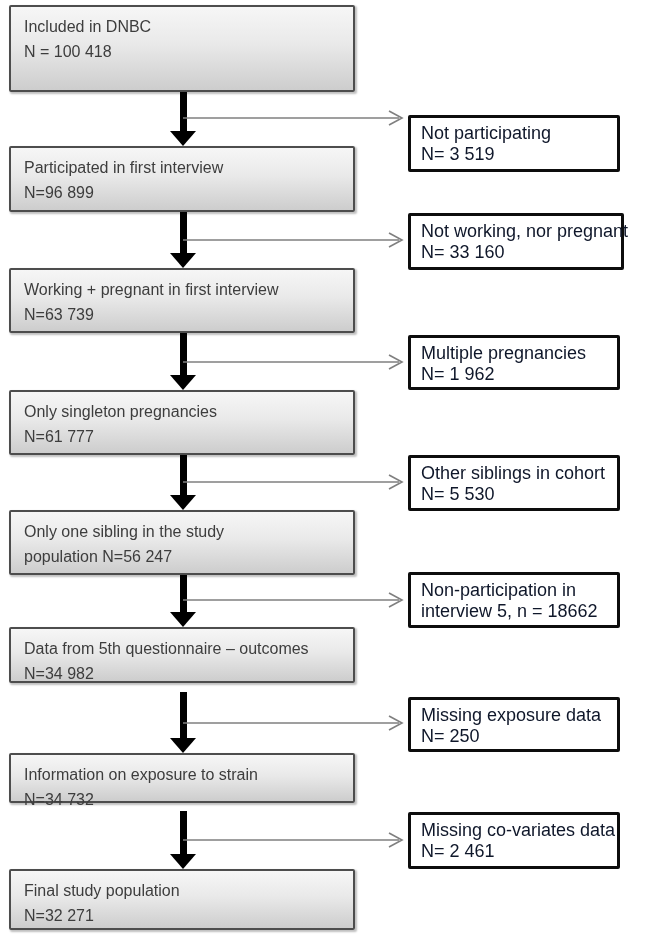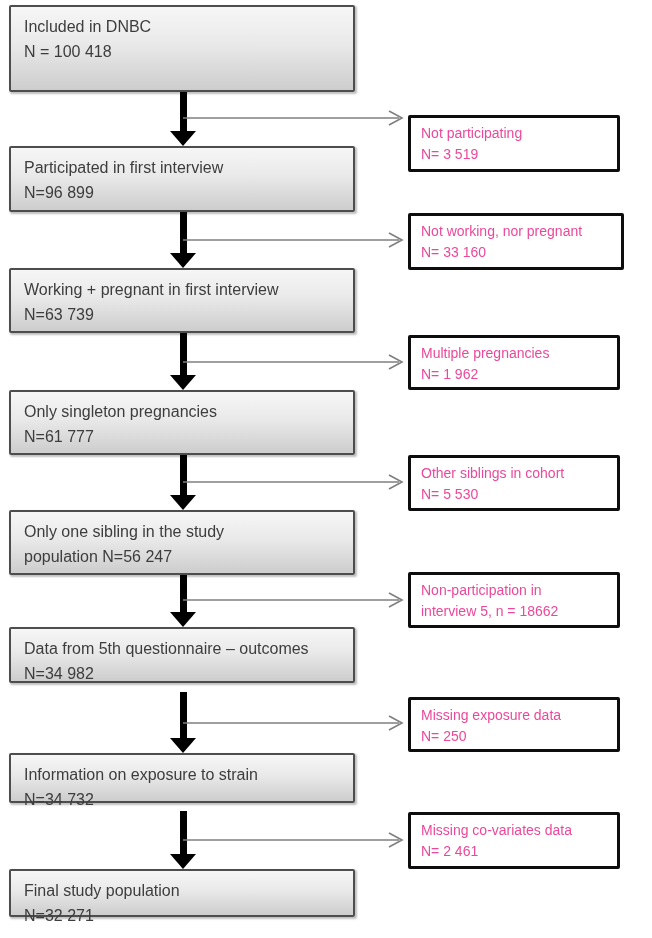--- a/index.html
+++ b/index.html
@@ -31,22 +31,22 @@
     box-sizing: border-box;
   }
   
   .side-box {
     position: absolute;
     left: 408px;
     width: 212px;
     border: 3px solid #0d0d0d;
     border-radius: 2px;
     background: #ffffff;
-    color: #ec4899;
-    font-size: 14px;
+    color: #0f172a;
+    font-size: 18px;
     line-height: 21px;
     padding: 5px 0 0 10px;
     box-sizing: border-box;
   }
   .side-box.wide { width: 216px; }
   
   .varrow {
     position: absolute;
     left: 170px;
     width: 26px;
@@ -99,21 +99,21 @@
     <div class="txt">population N=56 247</div>
   </div>
   <div class="main-box" style="top:627px;height:56px">
     <div class="txt">Data from 5th questionnaire – outcomes</div>
     <div class="txt">N=34 982</div>
   </div>
   <div class="main-box" style="top:753px;height:50px">
     <div class="txt">Information on exposure to strain</div>
     <div class="txt">N=34 732</div>
   </div>
-  <div class="main-box" style="top:869px;height:48px">
+  <div class="main-box" style="top:869px;height:61px">
     <div class="txt">Final study population</div>
     <div class="txt">N=32 271</div>
   </div>
 
   <div class="side-box" style="top:115px;height:57px">
     <div class="txt">Not participating</div>
     <div class="txt">N= 3 519</div>
   </div>
   <div class="side-box wide" style="top:213px;height:57px">
     <div class="txt">Not working, nor pregnant</div>

